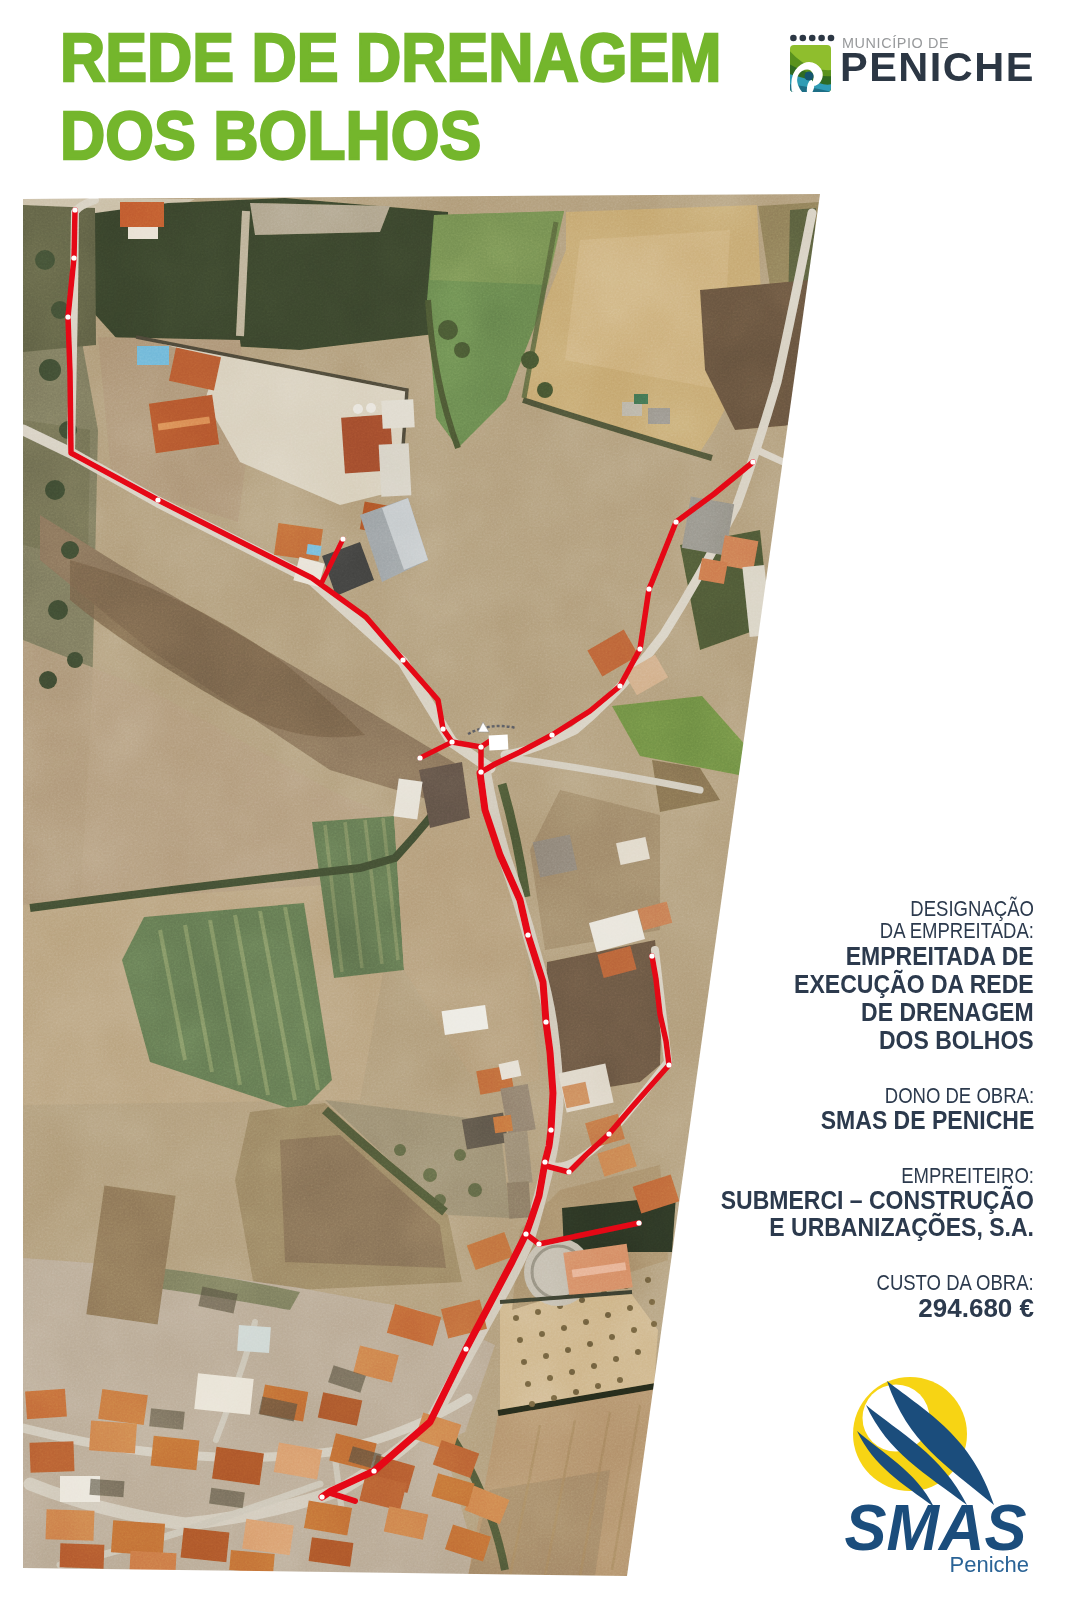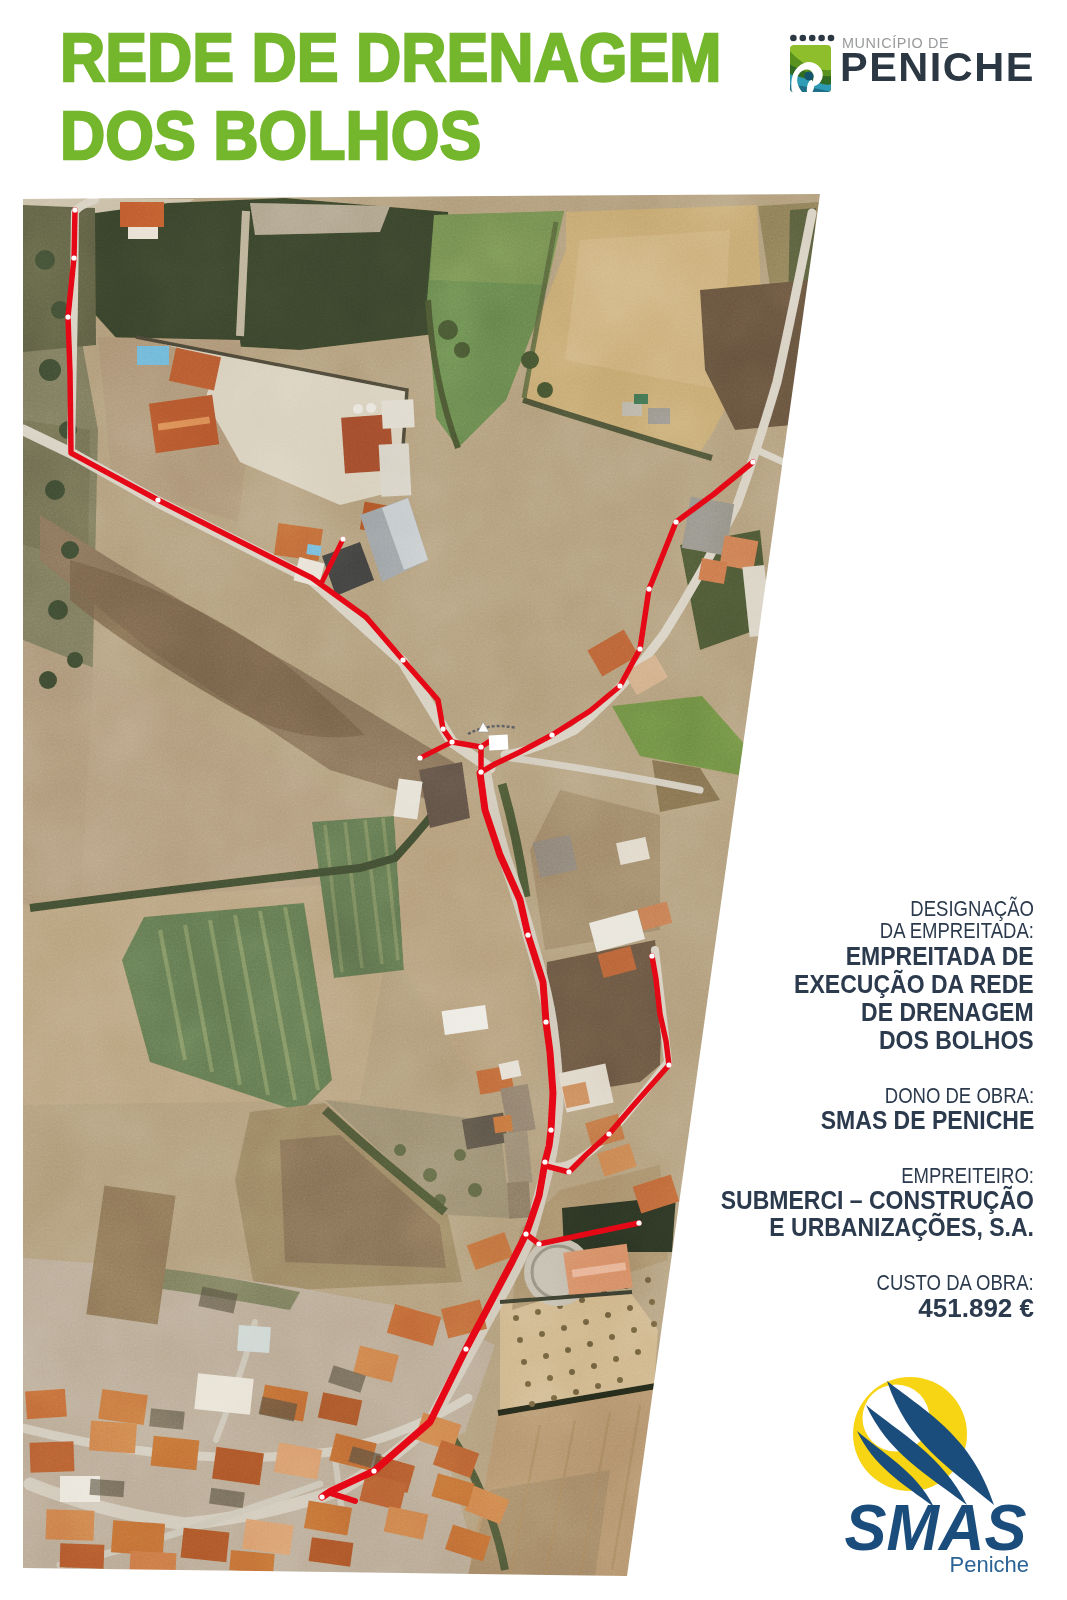--- a/index.html
+++ b/index.html
@@ -500,21 +500,21 @@
 <div class="rc lab" style="top:1084.9px">DONO DE OBRA:</div>
 
 <div class="rc val" style="top:1107.1px">SMAS DE PENICHE</div>
 
 <div class="rc lab" style="top:1164.9px">EMPREITEIRO:</div>
 
 <div class="rc val" style="top:1187.4px;line-height:26.6px">SUBMERCI – CONSTRUÇÃO<br>E URBANIZAÇÕES, S.A.</div>
 
 <div class="rc lab" style="top:1271.6px">CUSTO DA OBRA:</div>
 
-<div class="rc val" style="top:1295.4px;transform:scaleX(1)">451.892 €</div>
+<div class="rc val" style="top:1295.4px;transform:scaleX(1)">294.680 €</div>
 
 <svg class="abs" style="left:830px;top:1365px" width="220" height="235" viewBox="0 0 220 235">
 
   <circle cx="80" cy="69" r="57" fill="#f7d414"></circle>
   <circle cx="66" cy="53" r="33.5" fill="#ffffff"></circle>
 
   <g fill="#1b4d7c">
     <path d="M57,16 C98,48 142,72 164,140 C116,100 78,78 57,16 z"></path>
     <path d="M36,40 C70,68 112,90 137,140 C95,108 58,88 36,40 z"></path>
     <path d="M27,66 C52,88 86,106 104,142 C72,118 44,102 27,66 z"></path>

